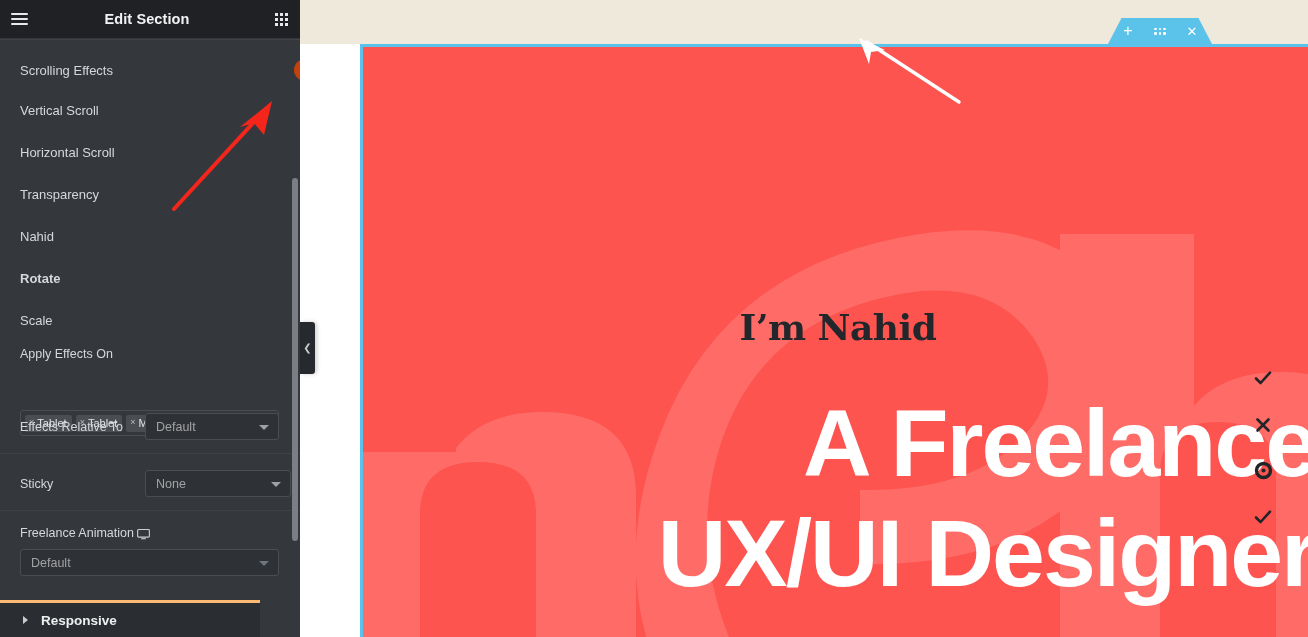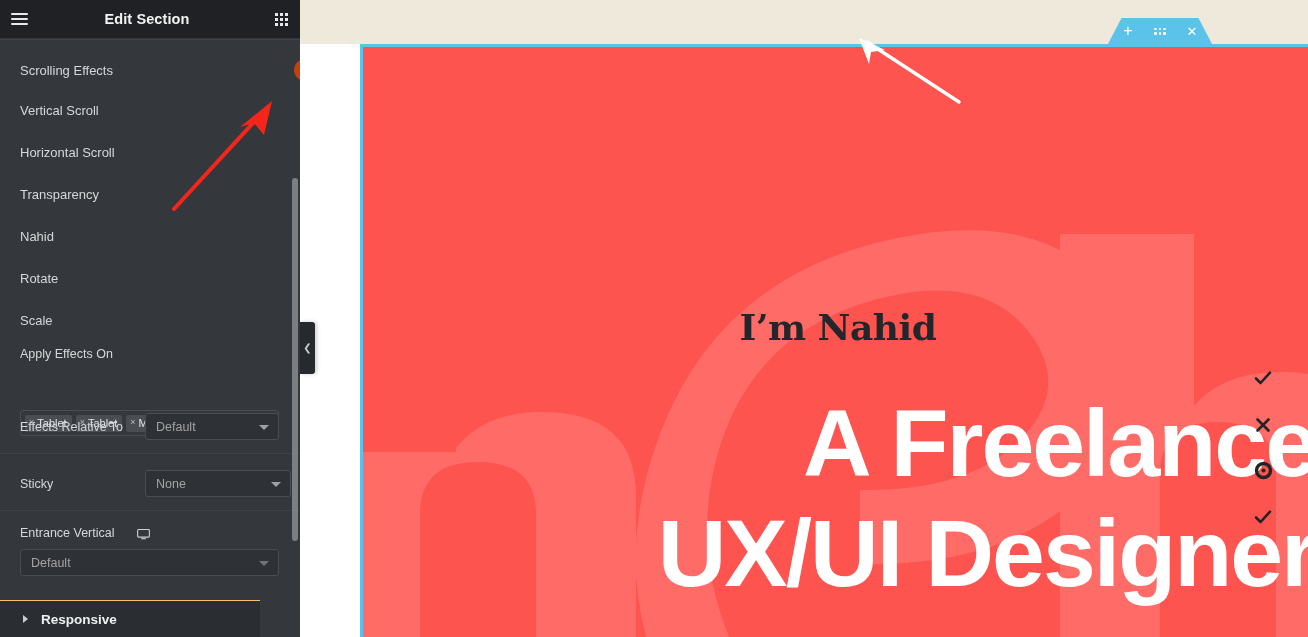--- a/index.html
+++ b/index.html
@@ -210,21 +210,21 @@
     position: absolute;
     width: 13px; height: 11px;
   }
 
   
   #panel-footer {
     position: absolute;
     left: 0; top: 600px;
     width: 260px; height: 37px;
     background: #2A2E32;
-    border-top: 1px solid #fdba74;
+    border-top: 3px solid #fdba74;
     display: flex; align-items: center;
     cursor: pointer;
   }
   #panel-footer .arrow {
     margin-left: 23px;
     width: 0; height: 0;
     border-top: 4px solid transparent;
     border-bottom: 4px solid transparent;
     border-left: 5px solid #C9CDD0;
   }
@@ -455,21 +455,21 @@
       <div class="row" style="top:184px;height:26px;">
         <span class="label">Nahid</span>
         <div class="pencil-btn">
           <svg width="14" height="14" viewBox="0 0 16 16" aria-hidden="true">
             <path d="M11.2 1.9l2.9 2.9-7.6 7.6-3.6.7.7-3.6z" fill="#E3E5E7"></path>
             <rect x="2.6" y="13.6" width="11.2" height="1.2" fill="#E3E5E7"></rect>
           </svg>
         </div>
       </div>
 
-      <div class="row" style="top:226px;height:26px;">
+      <div class="row" style="top:226px;height:26px;font-weight:bold;">
         <span class="label">Rotate</span>
         <div class="pencil-btn">
           <svg width="14" height="14" viewBox="0 0 16 16" aria-hidden="true">
             <path d="M11.2 1.9l2.9 2.9-7.6 7.6-3.6.7.7-3.6z" fill="#E3E5E7"></path>
             <rect x="2.6" y="13.6" width="11.2" height="1.2" fill="#E3E5E7"></rect>
           </svg>
         </div>
       </div>
 
       <div class="row" style="top:268px;height:26px;">
@@ -508,21 +508,21 @@
       <div class="sep" style="top:414px;"></div>
 
       <div class="section-label" style="top:438px;">Sticky</div>
       <div class="select" style="left:145px; top:431px; width:146px;">
         <span>None</span>
         <span class="caret"></span>
       </div>
 
       <div class="sep" style="top:471px;"></div>
 
-      <div class="section-label" style="top:487px;">Entrance Vertical</div>
+      <div class="section-label" style="top:487px;">Freelance Animation</div>
       <div class="monitor-icon" style="left:137px; top:487px;">
         <svg width="13" height="11" viewBox="0 0 14 12" aria-hidden="true">
           <rect x="0.6" y="0.6" width="12.8" height="8.3" rx="1" fill="none" stroke="#CCD0D3" stroke-width="1.2"></rect>
           <rect x="4.5" y="10" width="5" height="1.2" fill="#CCD0D3"></rect>
         </svg>
       </div>
       <div class="select muted" style="left:20px; top:510px; width:259px;">
         <span>Default</span>
         <span class="caret"></span>
       </div>

